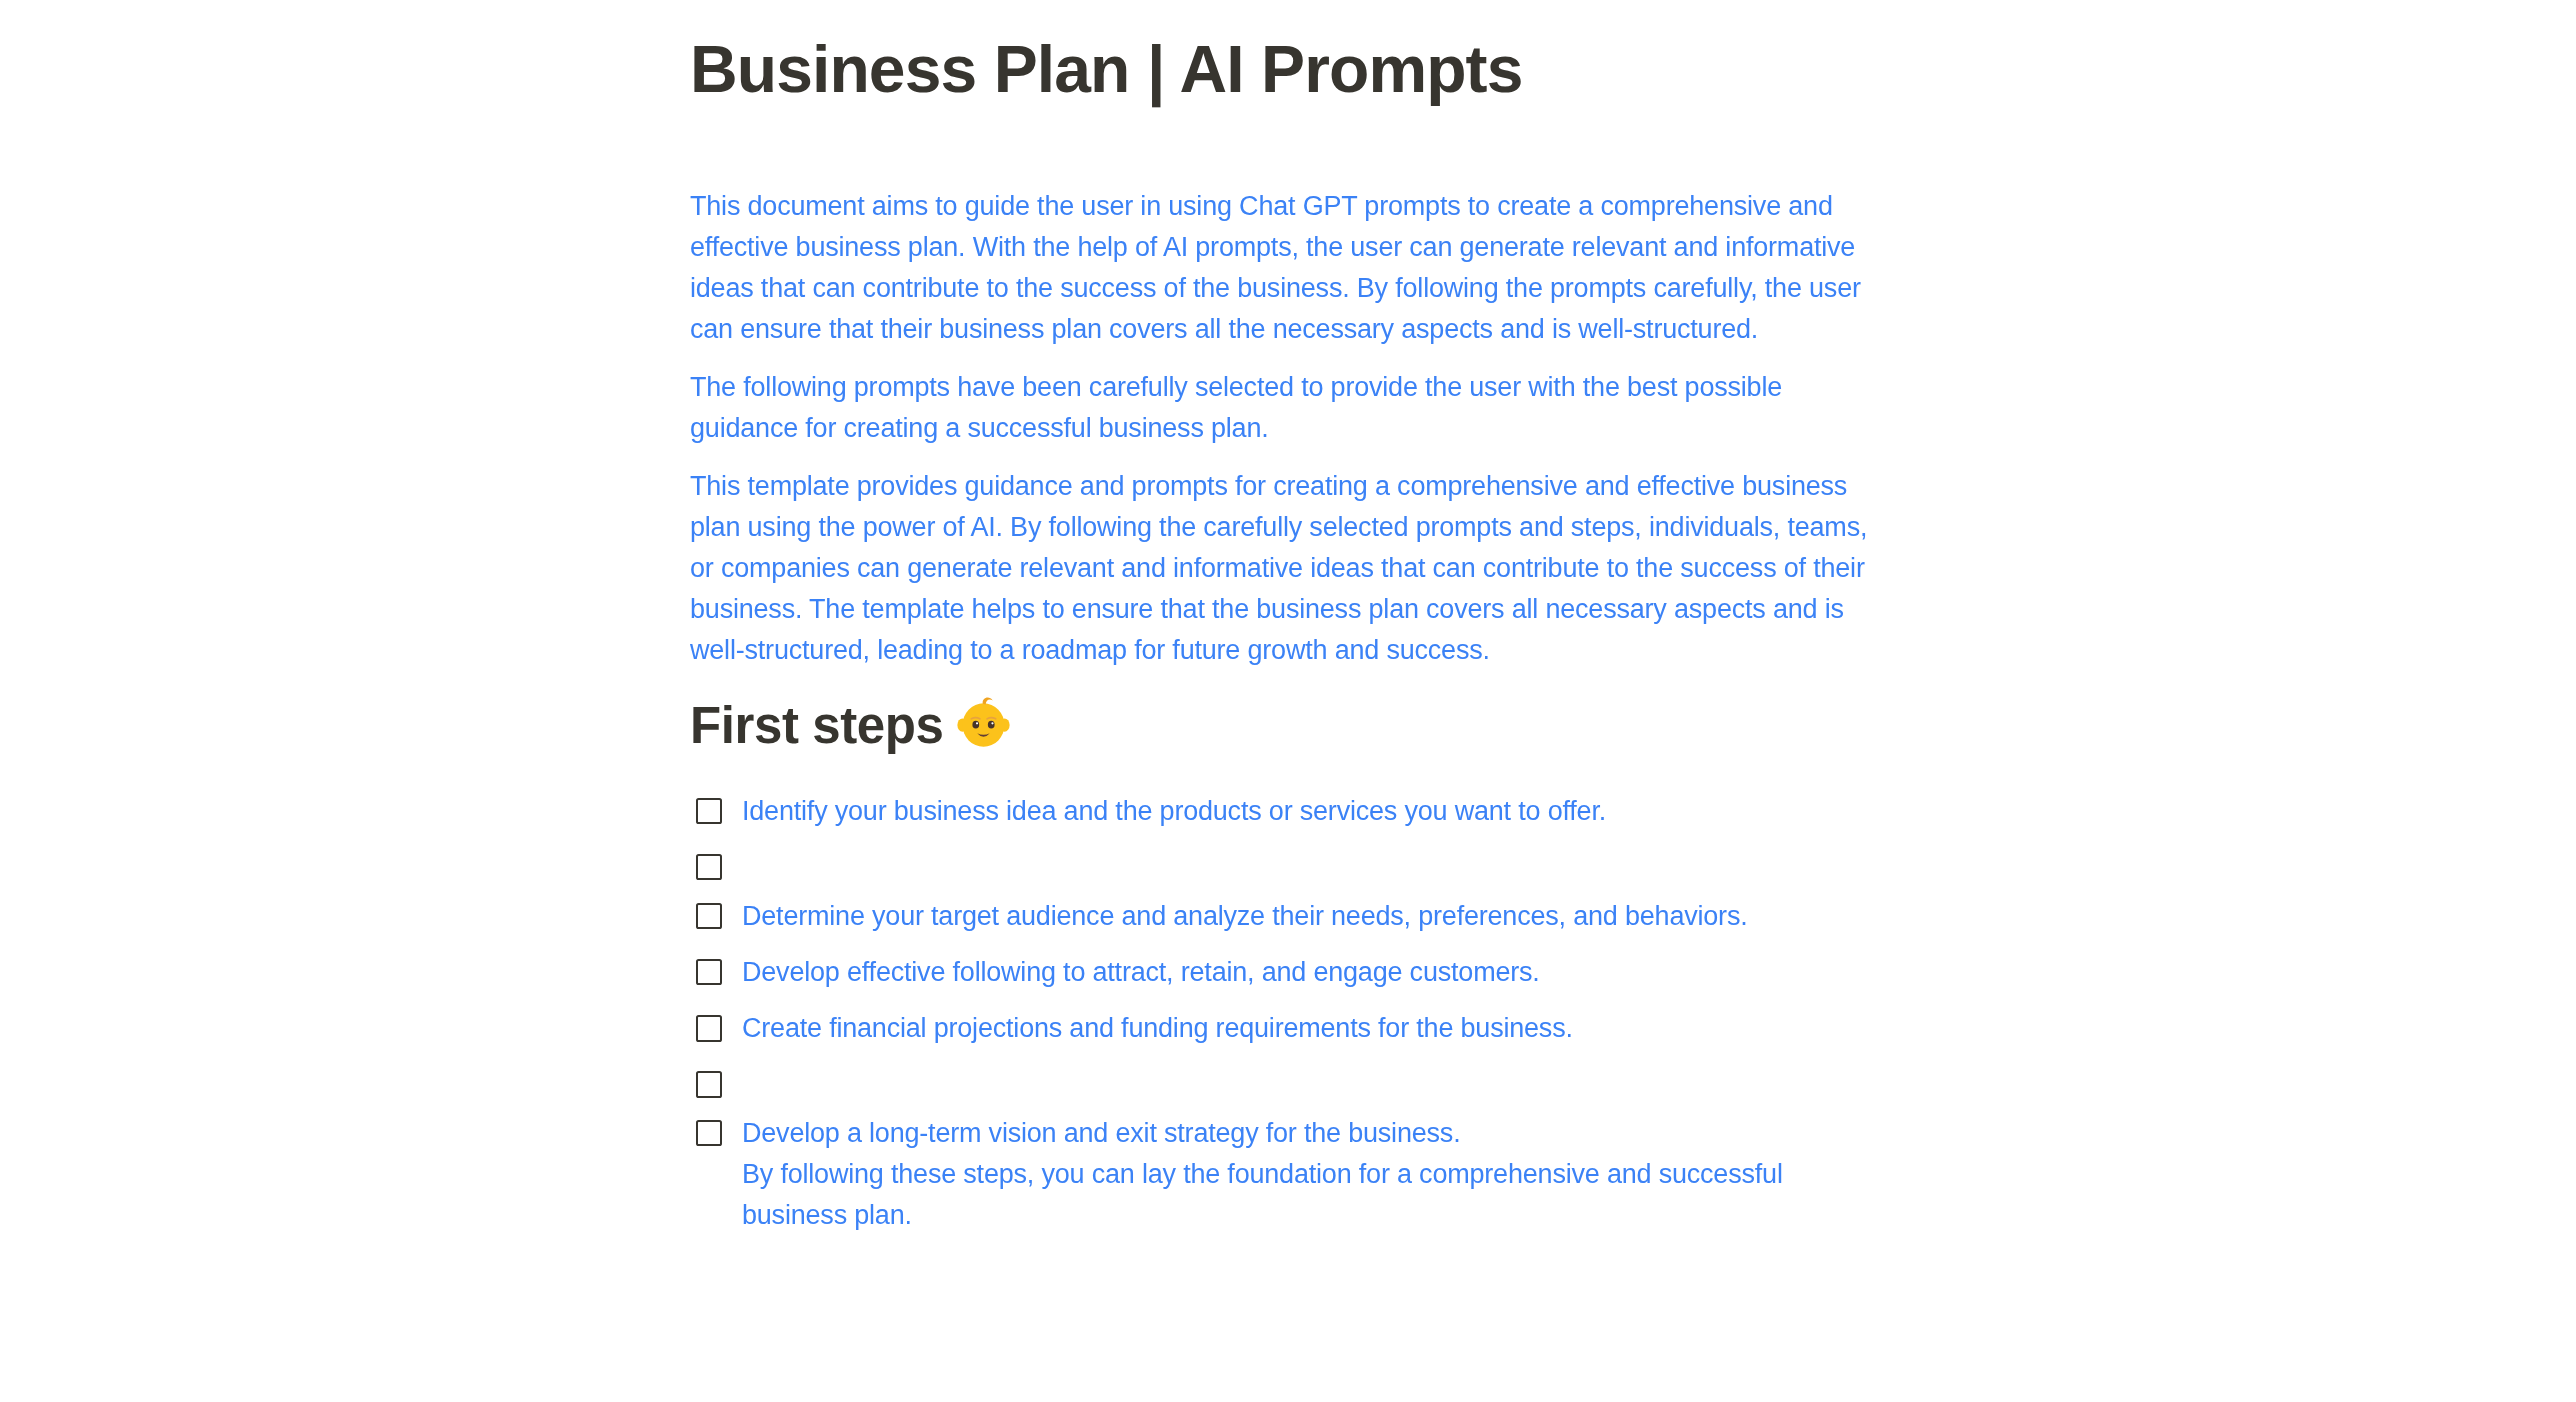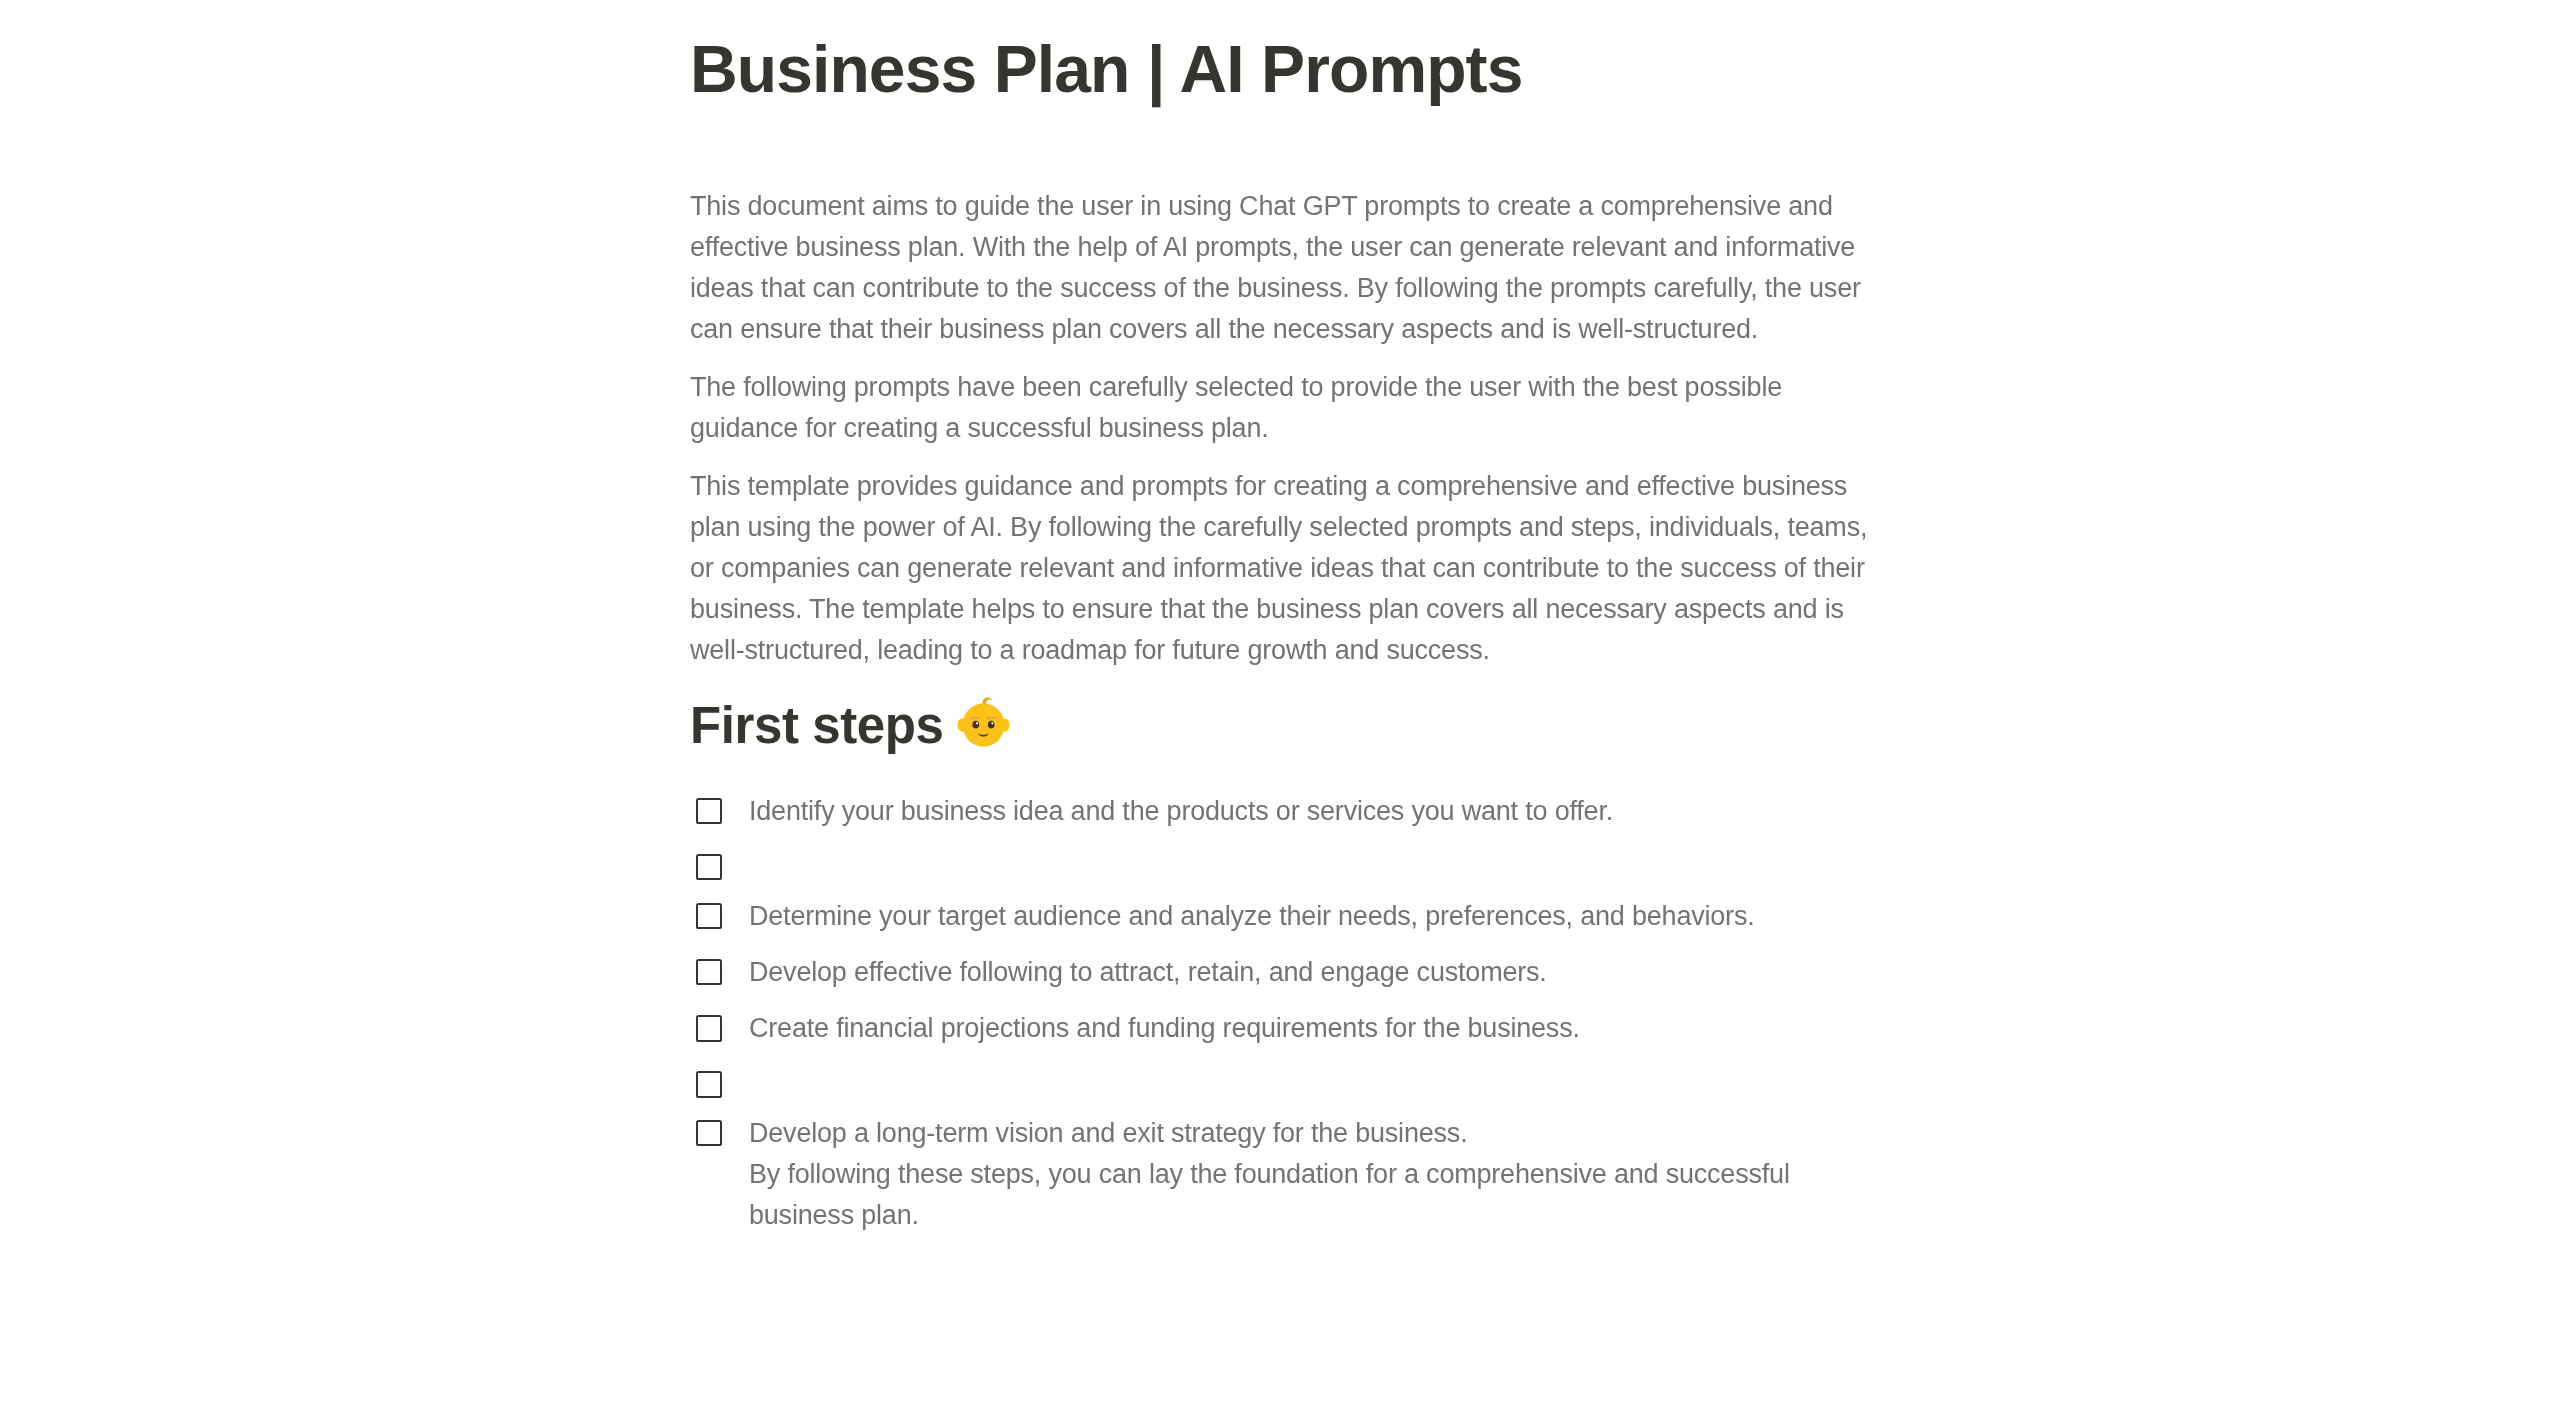--- a/index.html
+++ b/index.html
@@ -27,21 +27,21 @@
     font-weight: 700;
     letter-spacing: -0.9px;
     margin: 0 0 75px 0;
     color: #37352F;
   }
   p.para {
     font-size: 27px;
     line-height: 41px;
     letter-spacing: -0.2px;
     margin: 0 0 17px 0;
-    color: #737373;
+    color: #3b82f6;
   }
   h2.section-heading {
     display: flex;
     font-size: 51px;
     line-height: 66px;
     font-weight: 700;
     letter-spacing: -0.4px;
     margin: 22px 0 19px 0;
     color: #37352F;
   }
@@ -67,22 +67,21 @@
     border: 2.6px solid #37352F;
     border-radius: 2.6px;
     background: #FFFFFF;
     margin: 6.8px 19.6px 0 6px;
     cursor: pointer;
   }
   .todo-text {
     font-size: 27px;
     line-height: 41px;
     letter-spacing: -0.2px;
-    color: #737373;
-    margin-left: 7px;
+    color: #3b82f6;
   }
 </style>
 </head>
 <body>
 
 <main class="doc">
 
   <h1 class="page-title">Business Plan | AI Prompts</h1>
 
   <p class="para">This document aims to guide the user in using Chat GPT prompts to create a comprehensive and effective business plan. With the help of AI prompts, the user can generate relevant and informative ideas that can contribute to the success of the business. By following the prompts carefully, the user can ensure that their business plan covers all the necessary aspects and is well-structured.</p>

